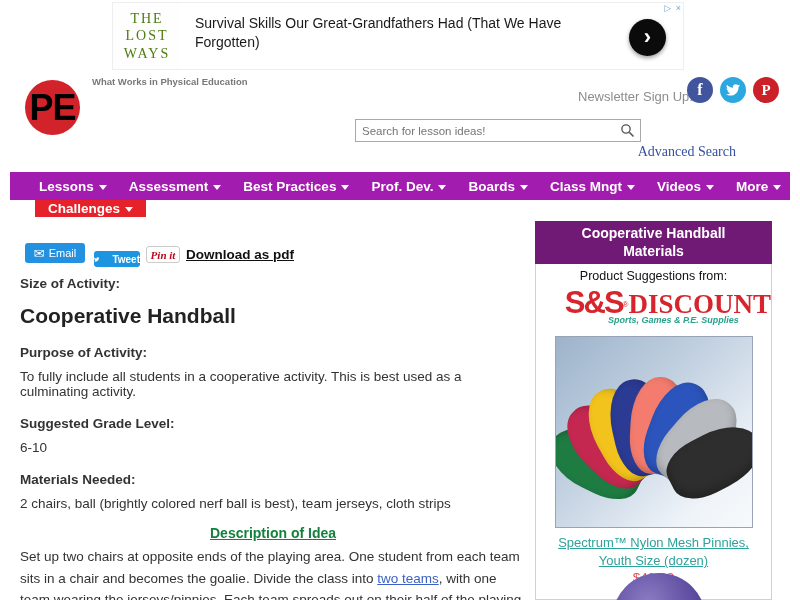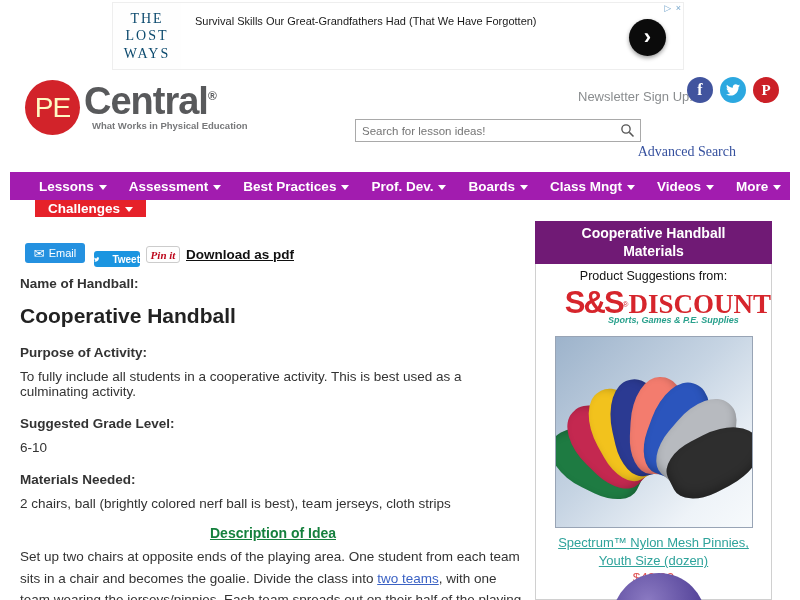--- a/index.html
+++ b/index.html
@@ -4,36 +4,36 @@
 <style>
   * { margin:0; padding:0; box-sizing:border-box; }
   html,body { width:800px; height:600px; overflow:hidden; background:#fff;
     font-family:"Liberation Sans", sans-serif; position:relative; }
 
   
   .ad-banner { position:absolute; left:112px; top:2px; width:572px; height:68px;
     display:flex; background:#fff; border:1px solid #eee; }
   .ad-brand { width:68px; background:#fefefe; display:flex; flex-direction:column;
     justify-content:center; align-items:center; font-family:"Liberation Serif", serif;
-    font-size:14px; letter-spacing:2px; color:#0c4a6e; line-height:1.25; border-right:0;text-align:right; }
+    font-size:14px; letter-spacing:2px; color:#4d7c0f; line-height:1.25; border-right:0;text-align:right; }
   .ad-black { width:246px; background:#0b0b0b; color:#fff; display:flex;
     align-items:center; justify-content:center; font-size:16.5px; text-align:center; }
-  .ad-copy { flex:1; padding:11px 4px 0 14px; font-size:11px; line-height:1.35; color:#1a1a1a; }
+  .ad-copy { flex:1; padding:11px 4px 0 14px; font-size:14px; line-height:1.35; color:#1a1a1a; }
   .ad-arrowzone { width:62px; position:relative; }
   .ad-arrow { position:absolute; left:8px; top:16px; width:37px; height:37px;
     border-radius:50%; background:#0b0b0b; color:#fff; display:flex; align-items:center;
     justify-content:center; font-size:22px; font-weight:bold; padding-bottom:2px;
     box-shadow:0 2px 4px rgba(0,0,0,.4); cursor:pointer; }
   .ad-choices { position:absolute; right:1px; top:0; font-size:9px; color:#78a7cc;
     letter-spacing:1px; cursor:pointer; }
 
   
   .logo { position:absolute; left:25px; top:80px; display:flex; cursor:pointer; }
   .pe-circle { width:55px; height:55px; border-radius:50%; background:#d2232a;
-    color:#fef9c3; font-weight:normal; font-size:28px; display:flex; align-items:center;
+    color:#000000; font-weight:bold; font-size:36px; display:flex; align-items:center;
     justify-content:center; letter-spacing:-1px; }
   .logo-text { margin-left:4px; }
   .logo-name { font-size:38px; font-weight:bold; color:#58595b; letter-spacing:-1px; line-height:1.15; }
   .logo-reg { font-size:12px; vertical-align:super; font-weight:bold; }
   .logo-tagline { font-size:9.5px; font-weight:bold; color:#77787a; margin:-4px 0 0 8px; }
 
   .newsletter { position:absolute; left:578px; top:89px; font-size:13px; color:#8a8d8f; cursor:pointer; }
   .social { position:absolute; left:687px; top:77px; display:flex; gap:7px; }
   .social-circle { width:26px; height:26px; border-radius:50%; color:#fff; display:flex;
     align-items:center; justify-content:center; cursor:pointer; }
@@ -124,21 +124,20 @@
   <div class="ad-copy">Survival Skills Our Great-Grandfathers Had (That We Have Forgotten)</div>
   <div class="ad-arrowzone">
     <div class="ad-arrow">›</div>
   </div>
   <div class="ad-choices">▷ ×</div>
 </div>
 
 <div class="logo">
   <div class="pe-circle">PE</div>
   <div class="logo-text">
-    <div class="logo-name"><span>Central</span><span class="logo-reg">®</span></div>
     <div class="logo-tagline">What Works in Physical Education</div>
   </div>
 </div>
 
 <div class="newsletter">Newsletter Sign Up!</div>
 
 <div class="social">
   <div class="social-circle fb">f</div>
   <div class="social-circle tw">
     <svg width="14" height="12" viewBox="0 0 24 20">
@@ -206,21 +205,21 @@
 <div class="btn-tweet">
   <svg width="11" height="9" viewBox="0 0 24 20">
       <path fill="#fff" d="M24 2.3c-.9.4-1.8.7-2.8.8 1-.6 1.8-1.6 2.2-2.7-1 .6-2 1-3.1 1.2C19.3.6 18 0 16.6 0c-2.7 0-4.9 2.2-4.9 4.9 0 .4 0 .8.1 1.1C7.7 5.8 4.1 3.8 1.7.9 1.2 1.7 1 2.5 1 3.4c0 1.7.9 3.2 2.2 4.1-.8 0-1.6-.2-2.2-.6v.1c0 2.4 1.7 4.4 3.9 4.8-.4.1-.8.2-1.3.2-.3 0-.6 0-.9-.1.6 2 2.4 3.4 4.6 3.4-1.7 1.3-3.8 2.1-6.1 2.1-.4 0-.8 0-1.2-.1 2.2 1.4 4.8 2.2 7.5 2.2 9.1 0 14-7.5 14-14v-.6c1-.7 1.8-1.6 2.5-2.6z"></path>
     </svg>
   <span>Tweet</span>
 </div>
 <div class="btn-pinit">Pin it</div>
 <div class="download-link">Download as pdf</div>
 
 <div class="article">
-  <div class="lbl first">Name of Handball:</div>
+  <div class="lbl first">Size of Activity:</div>
   <div class="title">Cooperative Handball</div>
   <div class="lbl">Purpose of Activity:</div>
   <div class="txt">To fully include all students in a cooperative activity. This is best used as a culminating activity.</div>
   <div class="lbl">Suggested Grade Level:</div>
   <div class="txt">6-10</div>
   <div class="lbl">Materials Needed:</div>
   <div class="txt">2 chairs, ball (brightly colored nerf ball is best), team jerseys, cloth strips</div>
   <div class="desc-head">Description of Idea</div>
   <div class="desc">
     <span>Set up two chairs at opposite ends of the playing area. One student from each team sits in a chair and becomes the goalie. Divide the class into </span><span class="inline-link">two teams</span><span>, with one team wearing the jerseys/pinnies. Each team spreads out on their half of the playing area. Toss a coin to see which team will get the ball first. The object is to pass the ball from teammate to teammate, until the team goalie catches the ball. The goalies are placed on the opposite ends of where their teamates are. In other words the goalies will be facing their teamates at the start. Set up a 6' x 8' safety area</span>

